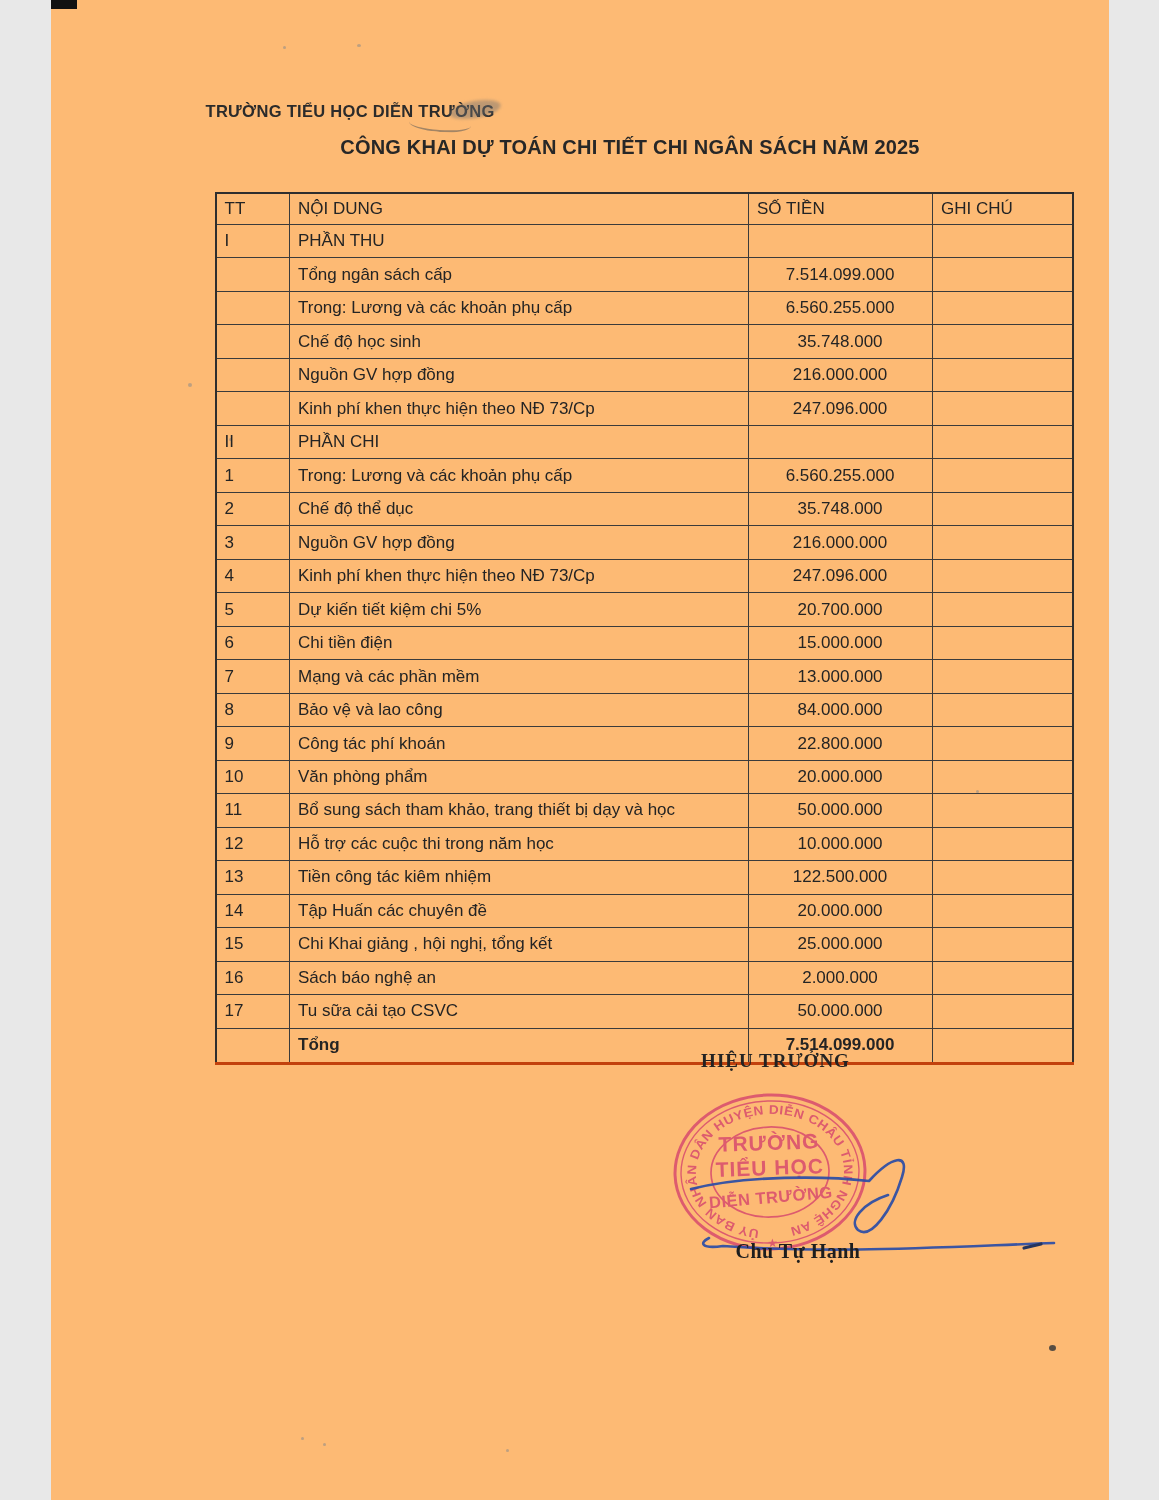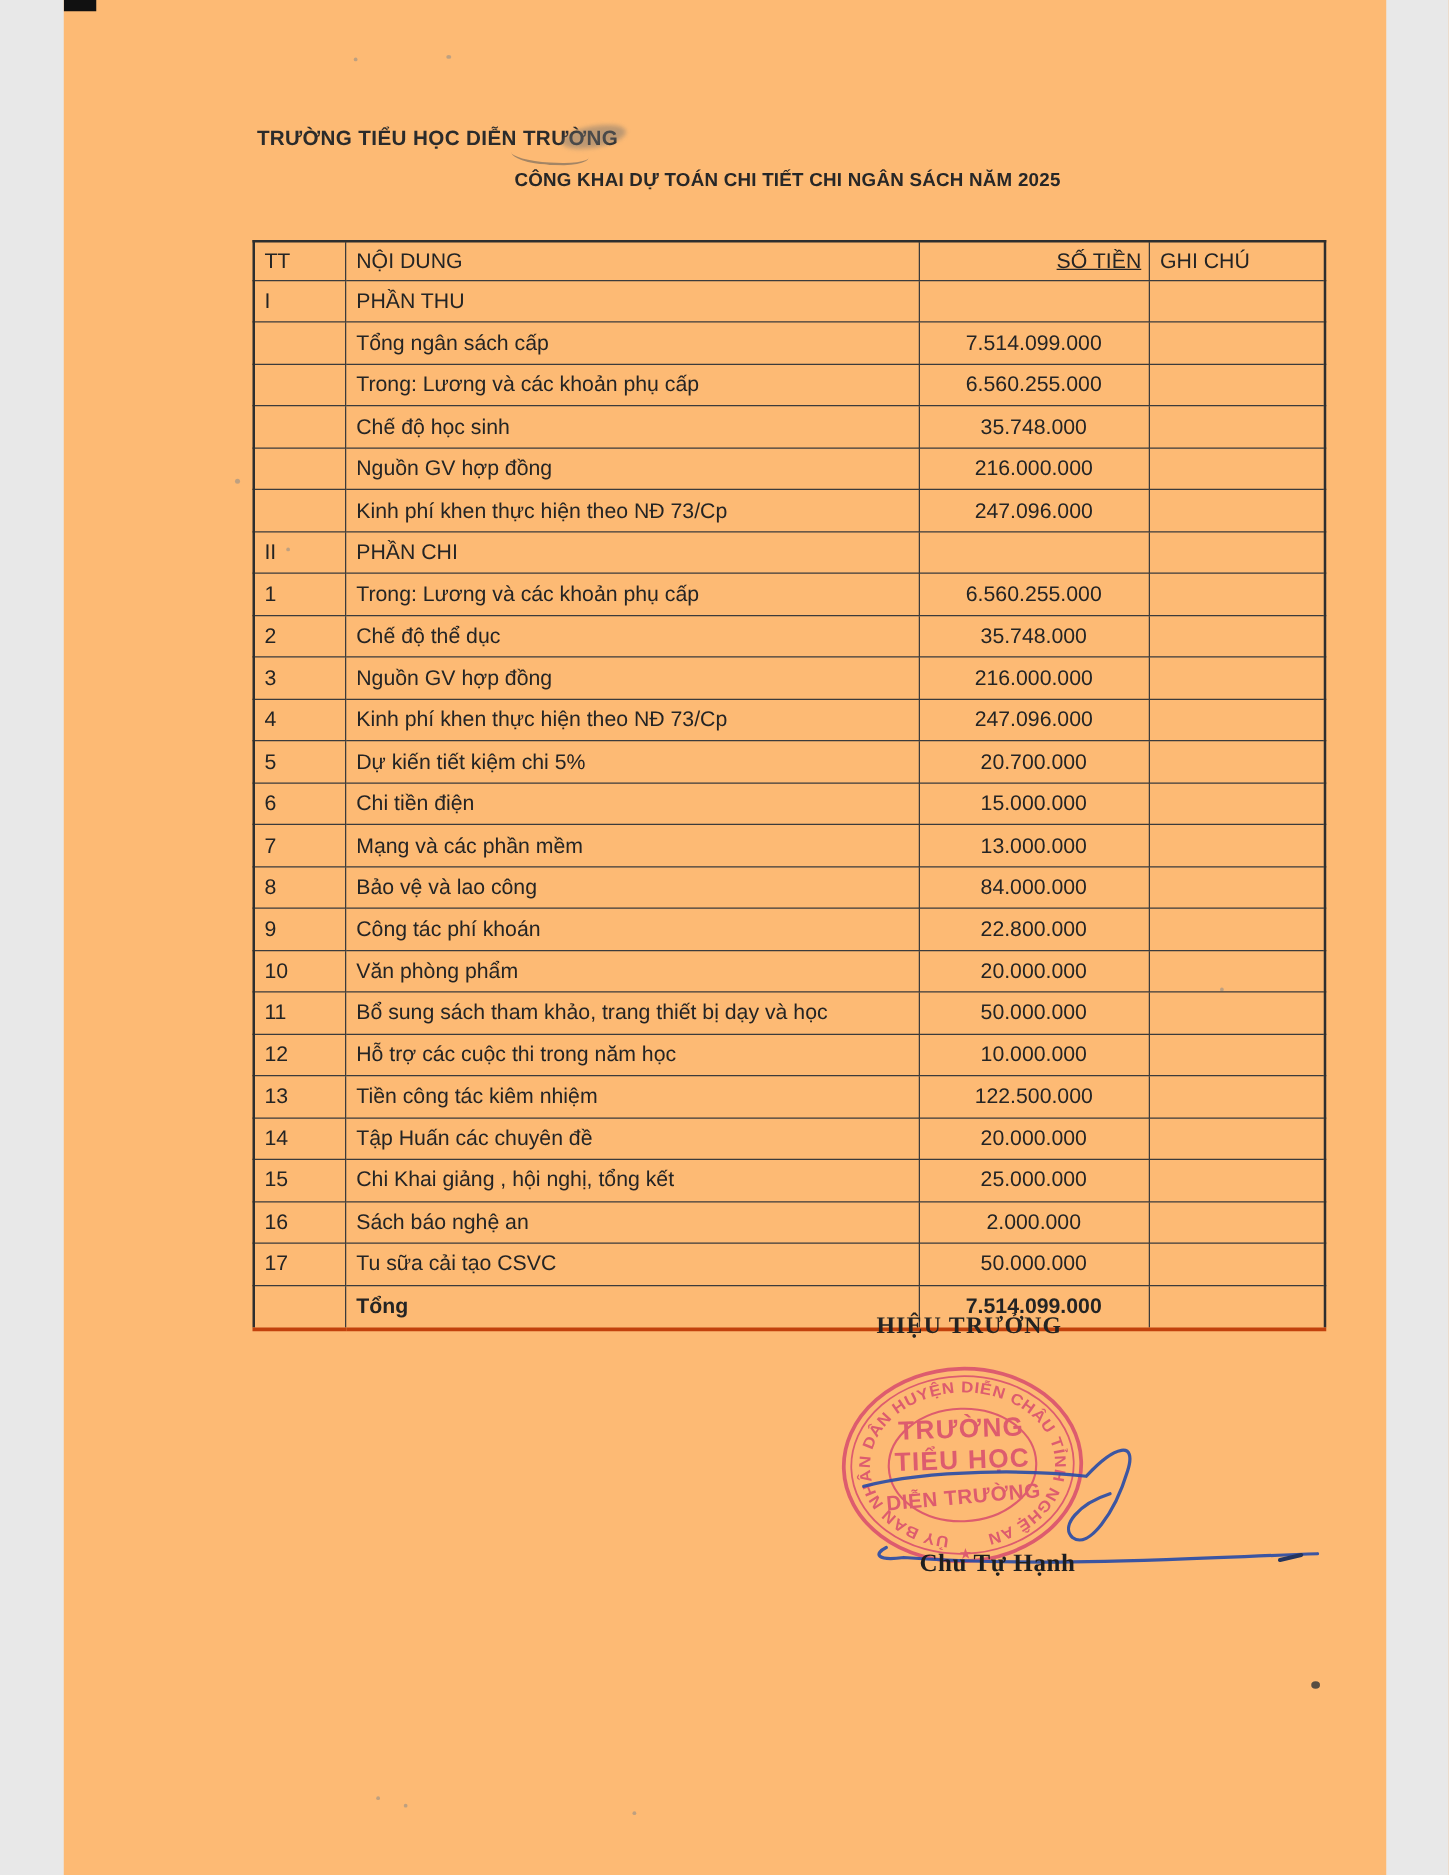--- a/index.html
+++ b/index.html
@@ -12,56 +12,56 @@
     overflow:hidden;
     font-family:"Liberation Sans","DejaVu Sans",sans-serif;
     color:#262626;
   }
   .school-name{
     position:absolute;left:155px;top:102px;
     font-size:16.5px;font-weight:bold;letter-spacing:.3px;color:#2b2b2b;
   }
   .doc-title{
     position:absolute;left:151px;top:136px;width:857px;
-    text-align:center;font-size:15px;font-weight:bold;letter-spacing:.2px;color:#272727;
+    text-align:center;font-size:20px;font-weight:bold;letter-spacing:.2px;color:#272727;
   }
   
   .smudge{
     position:absolute;left:398px;top:101px;width:52px;height:17px;
     background:rgba(110,110,110,.45);border-radius:50%;
     transform:rotate(-10deg);filter:blur(1.5px);
   }
   .smudge-arc{
     position:absolute;left:358px;top:116px;width:62px;height:14px;
     border-bottom:2px solid rgba(90,90,90,.55);border-radius:50%;
     transform:rotate(4deg);
   }
   .corner-artifact{position:absolute;left:0;top:0;width:26px;height:9px;background:#111;}
   .edge-band-top{position:absolute;left:1149px;top:6px;width:10px;height:560px;background:#161616;}
   .edge-band-bottom{position:absolute;left:1151px;top:560px;width:5px;height:940px;background:#222;}
   .speck{position:absolute;border-radius:50%;background:#8a8a8a;opacity:.55;}
   
   table.budget{
-    position:absolute;left:151px;top:192px;
+    position:absolute;left:164px;top:192px;
     width:857px;height:873px;
     border-collapse:collapse;table-layout:fixed;
     font-size:17px;color:#242424;
   }
   table.budget td,table.budget th{
     border:1.6px solid #3b3b3b;
     padding:0 6px 0 8px;
     font-weight:normal;text-align:left;
     vertical-align:middle;
     overflow:hidden;white-space:nowrap;
   }
   table.budget{border:2.2px solid #2e2e2e;}
   table.budget tr:last-child td{border-bottom:3px solid #c2410c;}
   table.budget td:nth-child(3),table.budget th:nth-child(3){text-align:left;}
   table.budget td:nth-child(3){text-align:center;padding-right:9px;}
-  table.budget th:nth-child(3){text-align:right;text-decoration:underline;}
+  table.budget th:nth-child(3){text-align:left;}
   table.budget thead th{height:30px;}
   tr.bold-row td{font-weight:bold;}
   
   .date-line{
     position:absolute;left:575px;top:1072px;
     font-family:"Liberation Serif","DejaVu Serif",serif;
     font-style:italic;font-size:19px;color:#2f2f2f;letter-spacing:.3px;
   }
   .signer-title{
     position:absolute;left:640px;top:1050px;width:170px;text-align:center;

